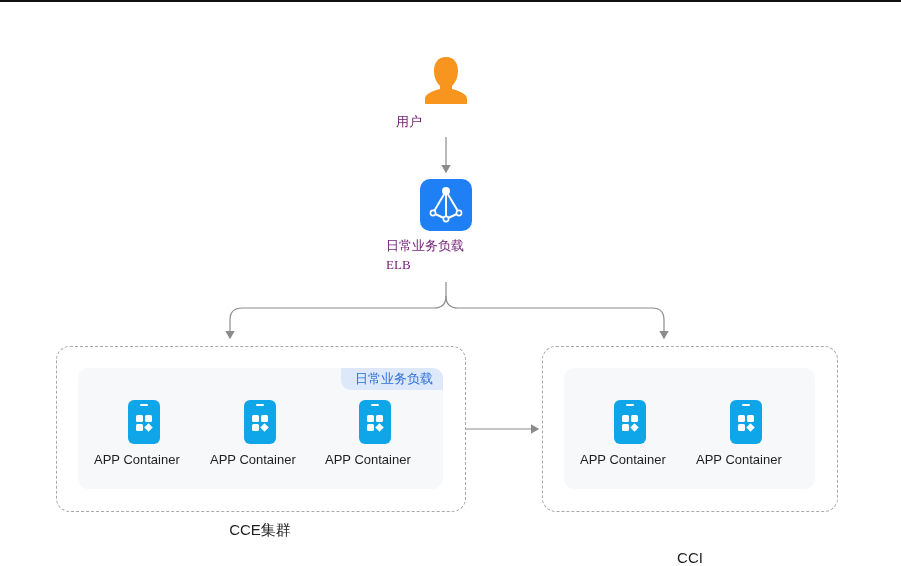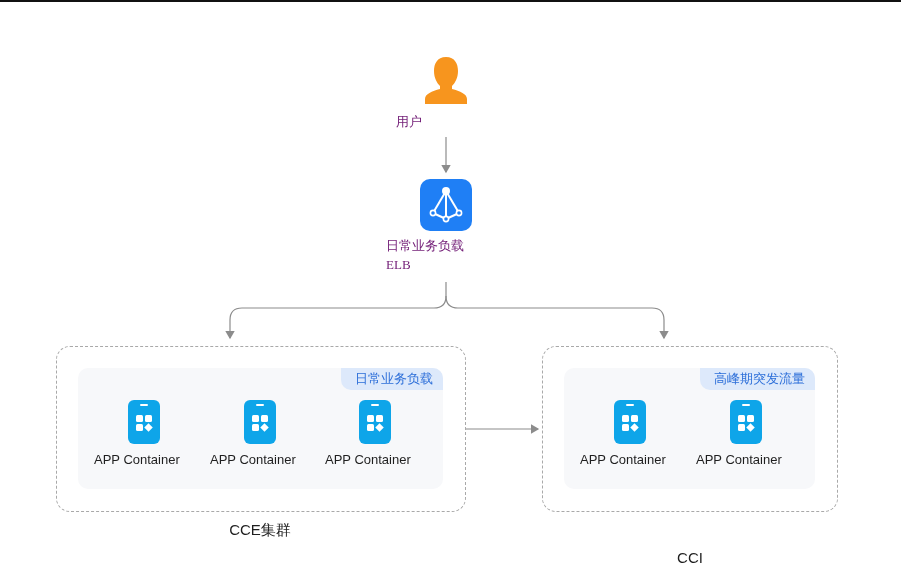--- a/index.html
+++ b/index.html
@@ -95,21 +95,20 @@
           <rect x="8" y="24" width="7" height="7" rx="1.5" fill="#fff"></rect>
           <rect x="17.5" y="24.5" width="6" height="6" transform="rotate(45 20.5 27.5)" fill="#fff"></rect>
         </svg></div>
     <div class="name">APP Container</div>
   </div>
 </div>
 <div class="abs cluster-label" style="left:200px; top:521px; width:120px; text-align:center;">CCE集群</div>
 
 <div class="cluster" style="left:542px; top:346px; width:296px; height:166px;"></div>
 <div class="inner" style="left:564px; top:368px; width:251px; height:121px;">
-  <div class="tag">高峰期突发流量</div>
   <div class="container-item" style="left:16px; top:32px;">
     <div class="icon"><svg width="32" height="44" viewBox="0 0 32 44">
           <rect x="0" y="0" width="32" height="44" rx="6" fill="#0ea5e9"></rect>
           <rect x="12" y="4" width="8" height="2" rx="1" fill="#fff"></rect>
           <rect x="8" y="15" width="7" height="7" rx="1.5" fill="#fff"></rect>
           <rect x="17" y="15" width="7" height="7" rx="1.5" fill="#fff"></rect>
           <rect x="8" y="24" width="7" height="7" rx="1.5" fill="#fff"></rect>
           <rect x="17.5" y="24.5" width="6" height="6" transform="rotate(45 20.5 27.5)" fill="#fff"></rect>
         </svg></div>
     <div class="name">APP Container</div>

